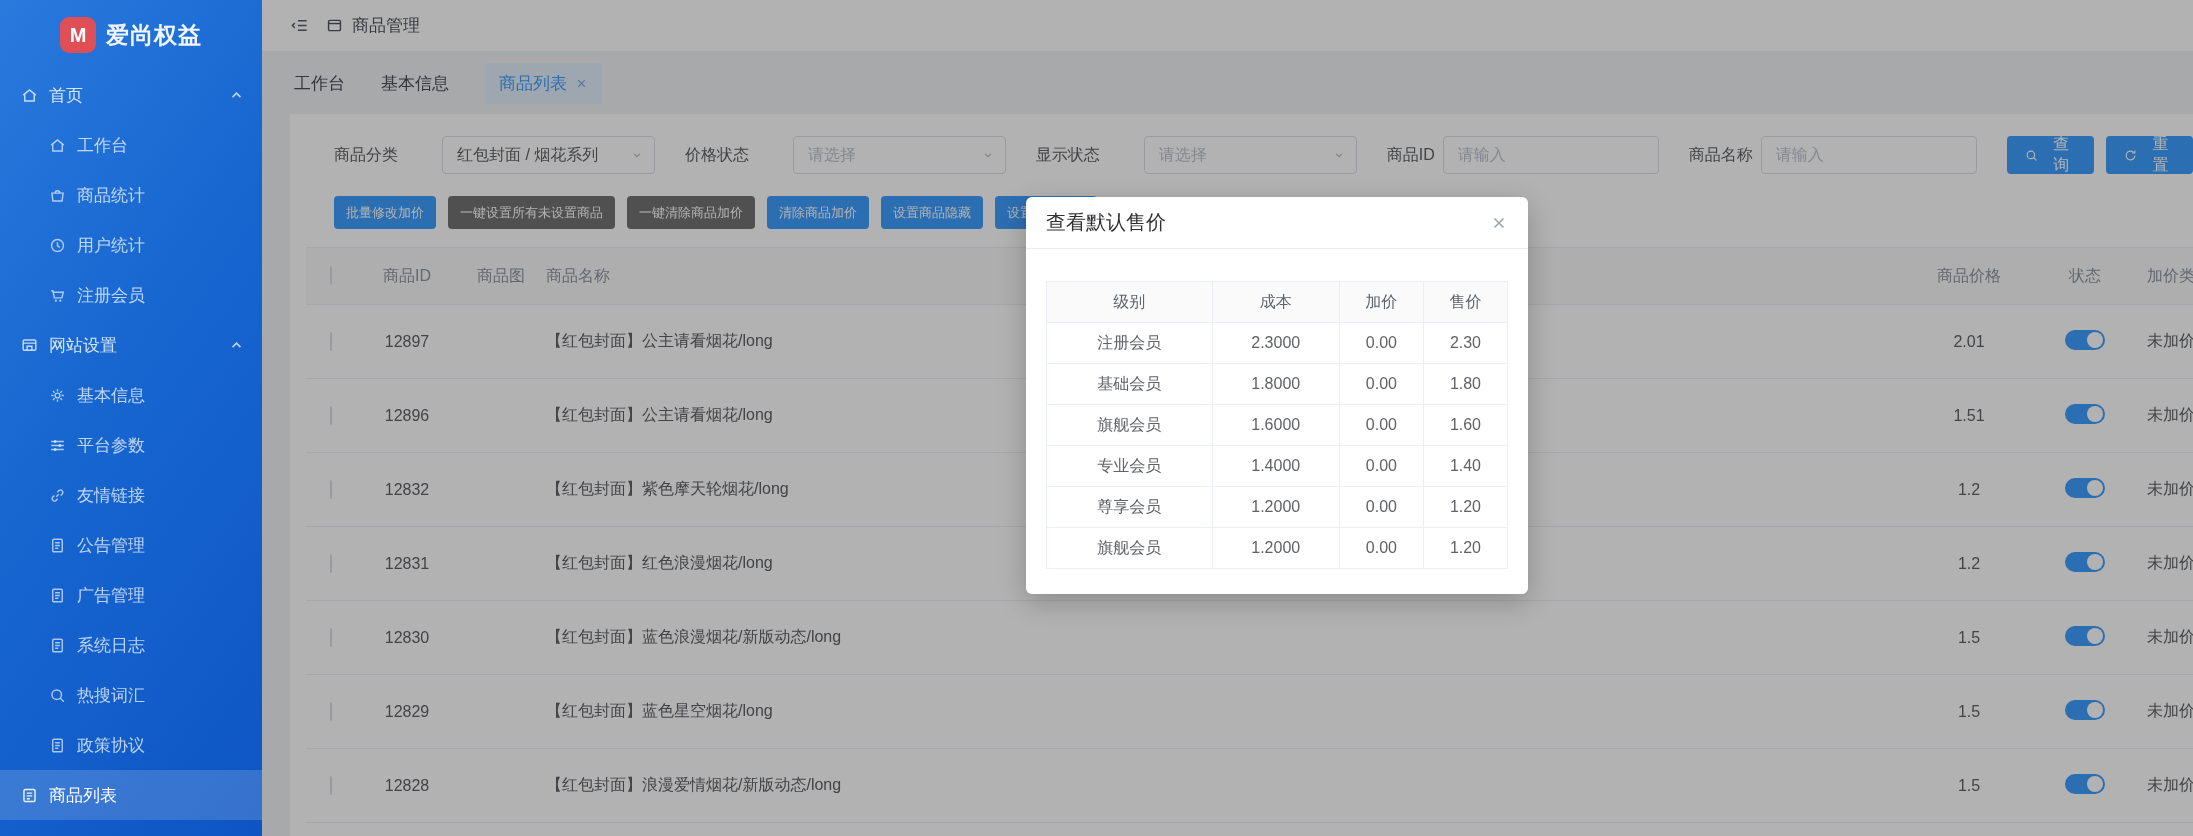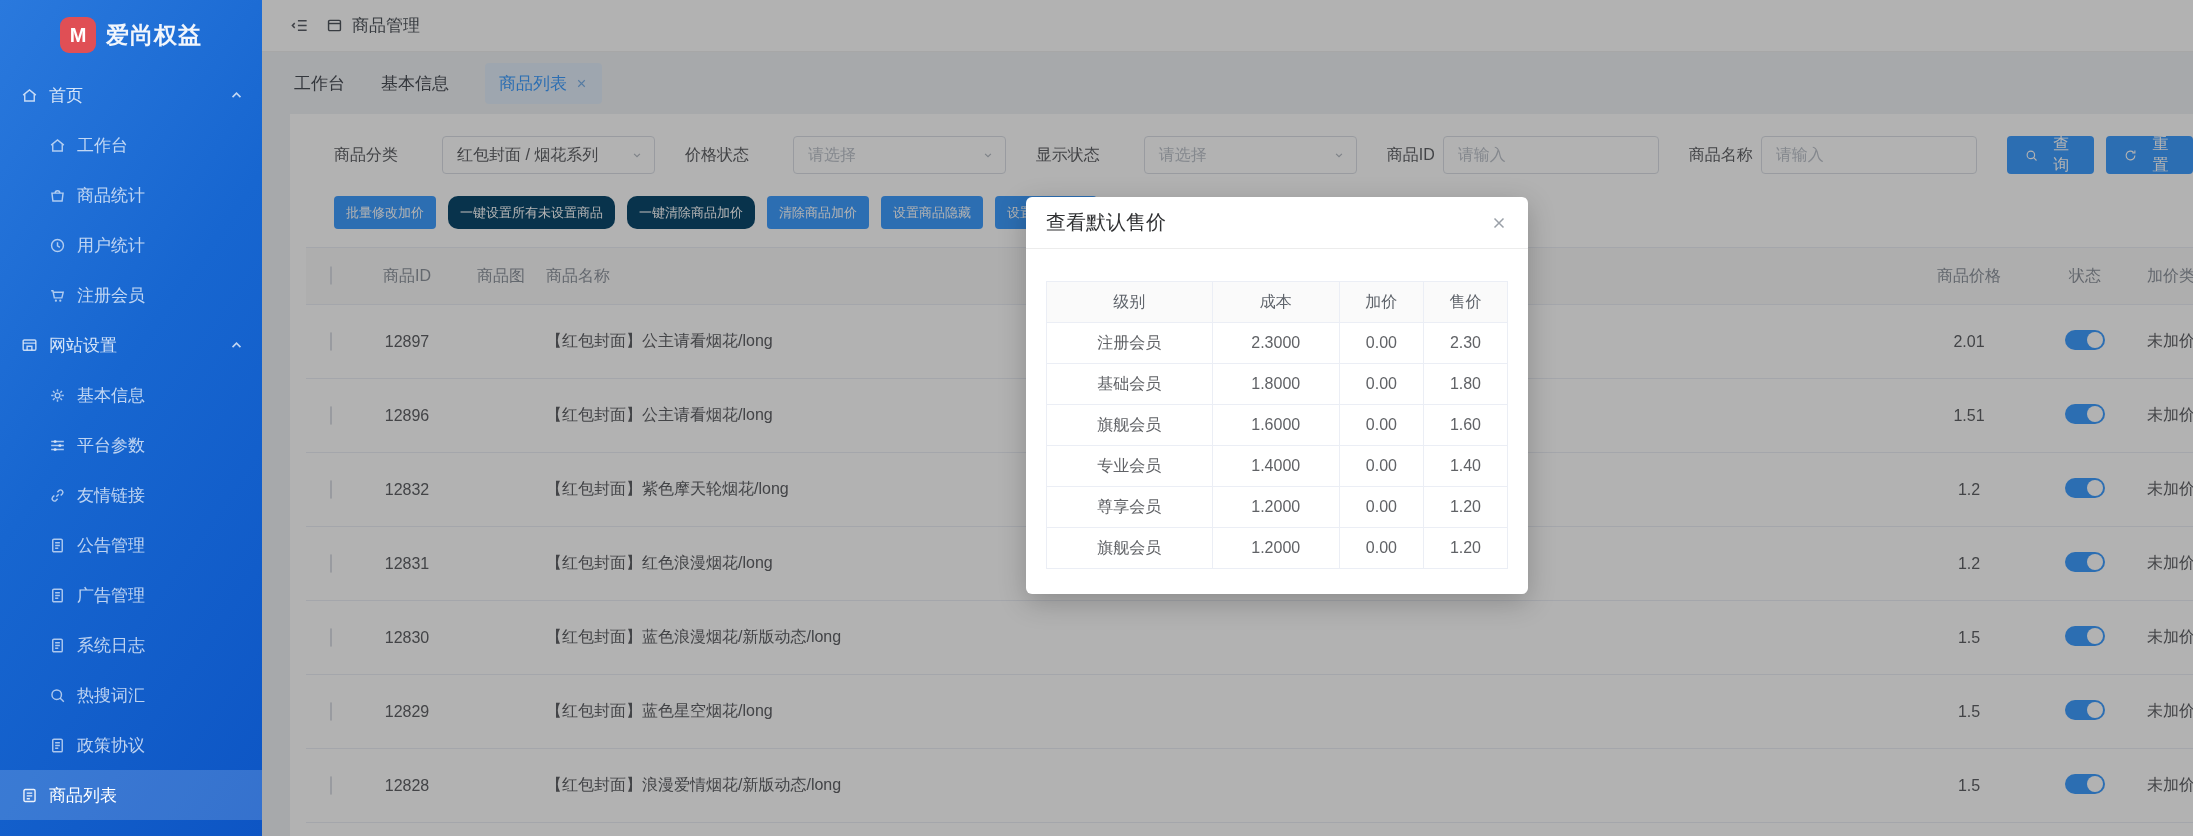--- a/index.html
+++ b/index.html
@@ -47,21 +47,21 @@
   .f-input::placeholder { color:#bfc4cc; }
   .btn { height:38px; border:none; border-radius:4px; background:#409eff; color:#fff; font-size:16px;
     display:flex; align-items:center; gap:7px; padding:0 17px; cursor:pointer; font-family:inherit; }
   .btn .ico { width:15px; height:15px; }
   .btn + .btn { margin-left:12px; }
 
   .actions { display:flex; gap:12px; padding:22px 0 0 28px; }
   .abtn { height:33px; border:none; border-radius:4px; color:#fff; font-size:13px; padding:0 12px;
     cursor:pointer; white-space:nowrap; font-family:inherit; }
   .abtn.blue { background:#409eff; }
-  .abtn.red  { background:#0c4a6e;border-radius:10px; }
+  .abtn.red  { background:#737373; }
 
   
   .table { width:2049px; margin-top:18px; font-size:16px; color:#606266; }
   .t-row { display:grid; grid-template-columns:50px 102px 86px 1359px 132px 100px 220px;
     align-items:center; border-bottom:1px solid #ebeef5; height:74px; }
   .t-head { background:#fafafa; color:#8f959e; height:58px; border-top:1px solid #ebeef5; }
   .tc { text-align:center; }
   .tl { text-align:left; padding-left:2px; }
   .tml { text-align:left; padding-left:12px; }
   .checkbox { width:18px; height:18px; border:1px solid #dcdfe6; border-radius:3px; background:#fff; margin:0 auto; cursor:pointer; }

